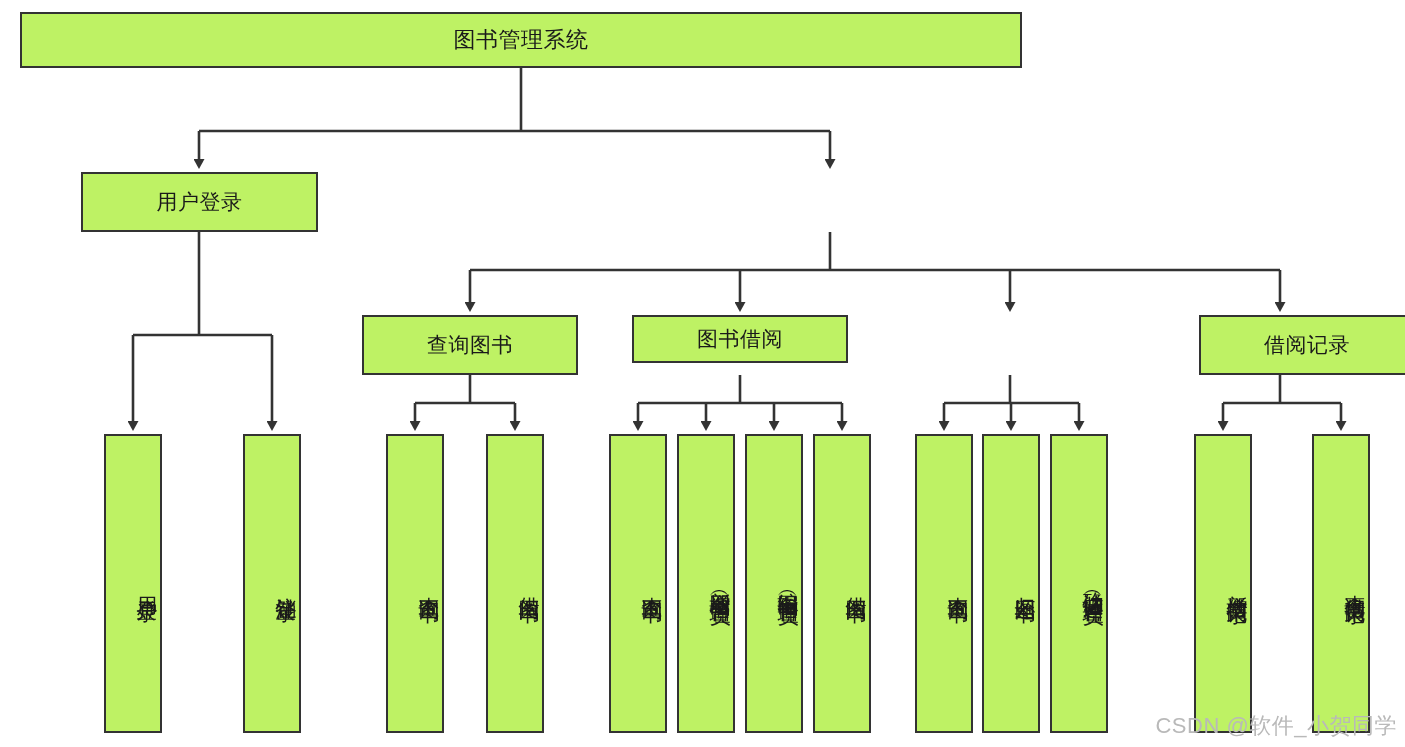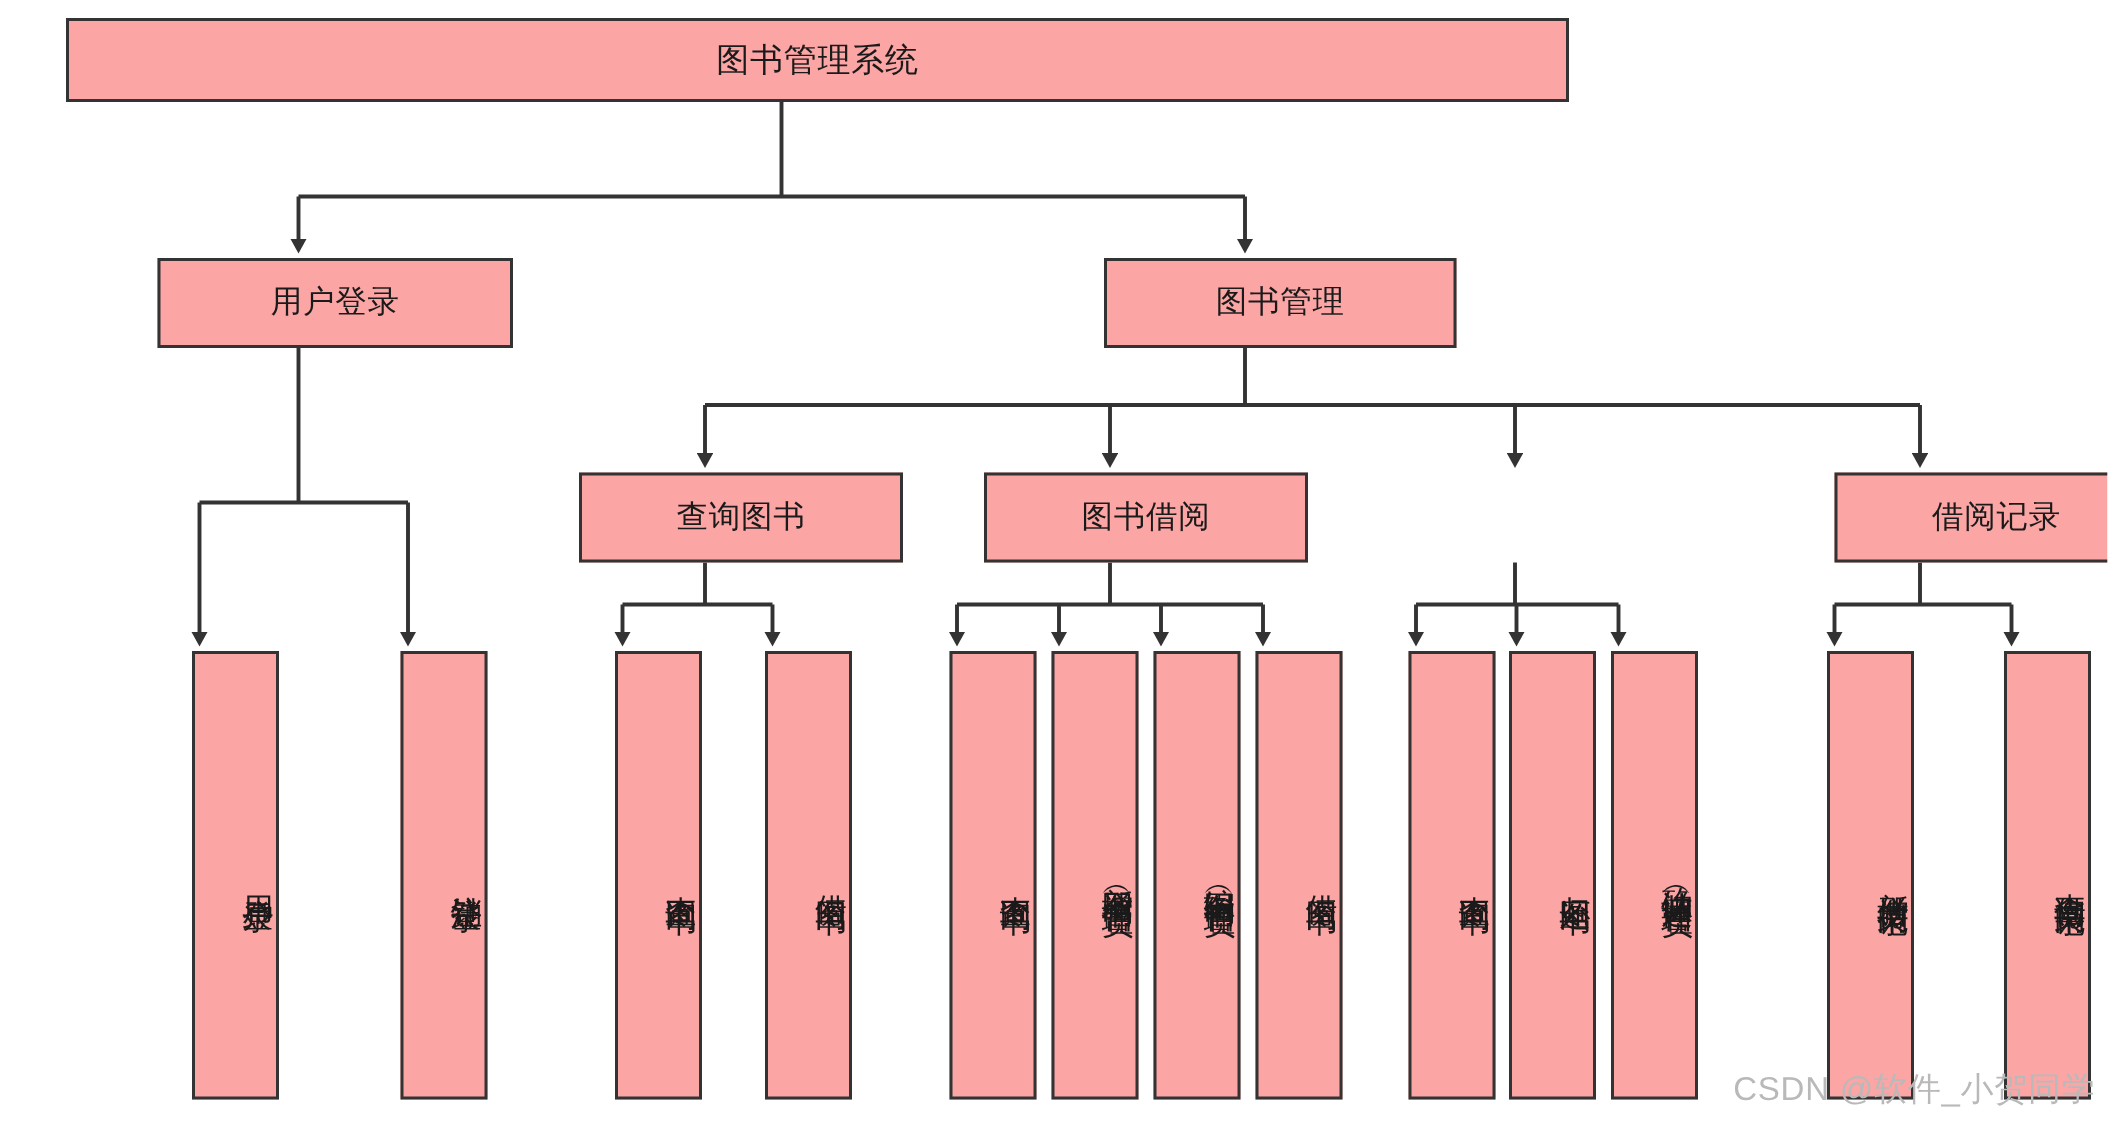--- a/index.html
+++ b/index.html
@@ -21,27 +21,26 @@
     position: absolute;
     left: 0; top: 0;
     width: 1405px;
     height: 747px;
     pointer-events: none;
   }
   .node {
     position: absolute;
     box-sizing: border-box;
     border: 2.5px solid #333333;
-    background: #fca5a5;
+    background: #bef264;
     display: flex;
     align-items: center;
     justify-content: center;
     color: #1a1a1a;
     text-align: center;
-    margin-left: 24px;
   }
   .node.horiz {
     font-size: 21px;
     letter-spacing: 0.5px;
     line-height: 1.2;
   }
   .node.vert {
     writing-mode: vertical-rl;
     text-orientation: upright;
     font-size: 21px;
@@ -117,25 +116,24 @@
       <path d="M1223,403 L1341,403"></path>
       <path d="M1223,403 L1223,422" marker-end="url(#arrow)"></path>
       <path d="M1341,403 L1341,422" marker-end="url(#arrow)"></path>
     </g>
   </svg>
 
   <div class="node horiz" id="title-node" style="left:20px; top:12px; width:1002px; height:56px;">图书管理系统</div>
 
   <div class="node horiz" style="left:81px; top:172px; width:237px; height:60px;">用户登录</div>
 
-  <div class="node horiz" style="left:712px; top:172px; width:235px; height:60px;">图书管理</div>
 
   <div class="node horiz" style="left:362px; top:315px; width:216px; height:60px;">查询图书</div>
 
-  <div class="node horiz" style="left:632px; top:315px; width:216px; height:60px;">图书借阅</div>
+  <div class="node horiz" style="left:632px; top:315px; width:216px; height:48px;">图书借阅</div>
 
 
   <div class="node horiz" style="left:1199px; top:315px; width:216px; height:60px;">借阅记录</div>
 
   <div class="node vert" style="left:104px; top:434px; width:58px; height:299px;">用户登录</div>
 
   <div class="node vert" style="left:243px; top:434px; width:58px; height:299px;">注销登录</div>
 
   <div class="node vert" style="left:386px; top:434px; width:58px; height:299px;">查询图书</div>
 

